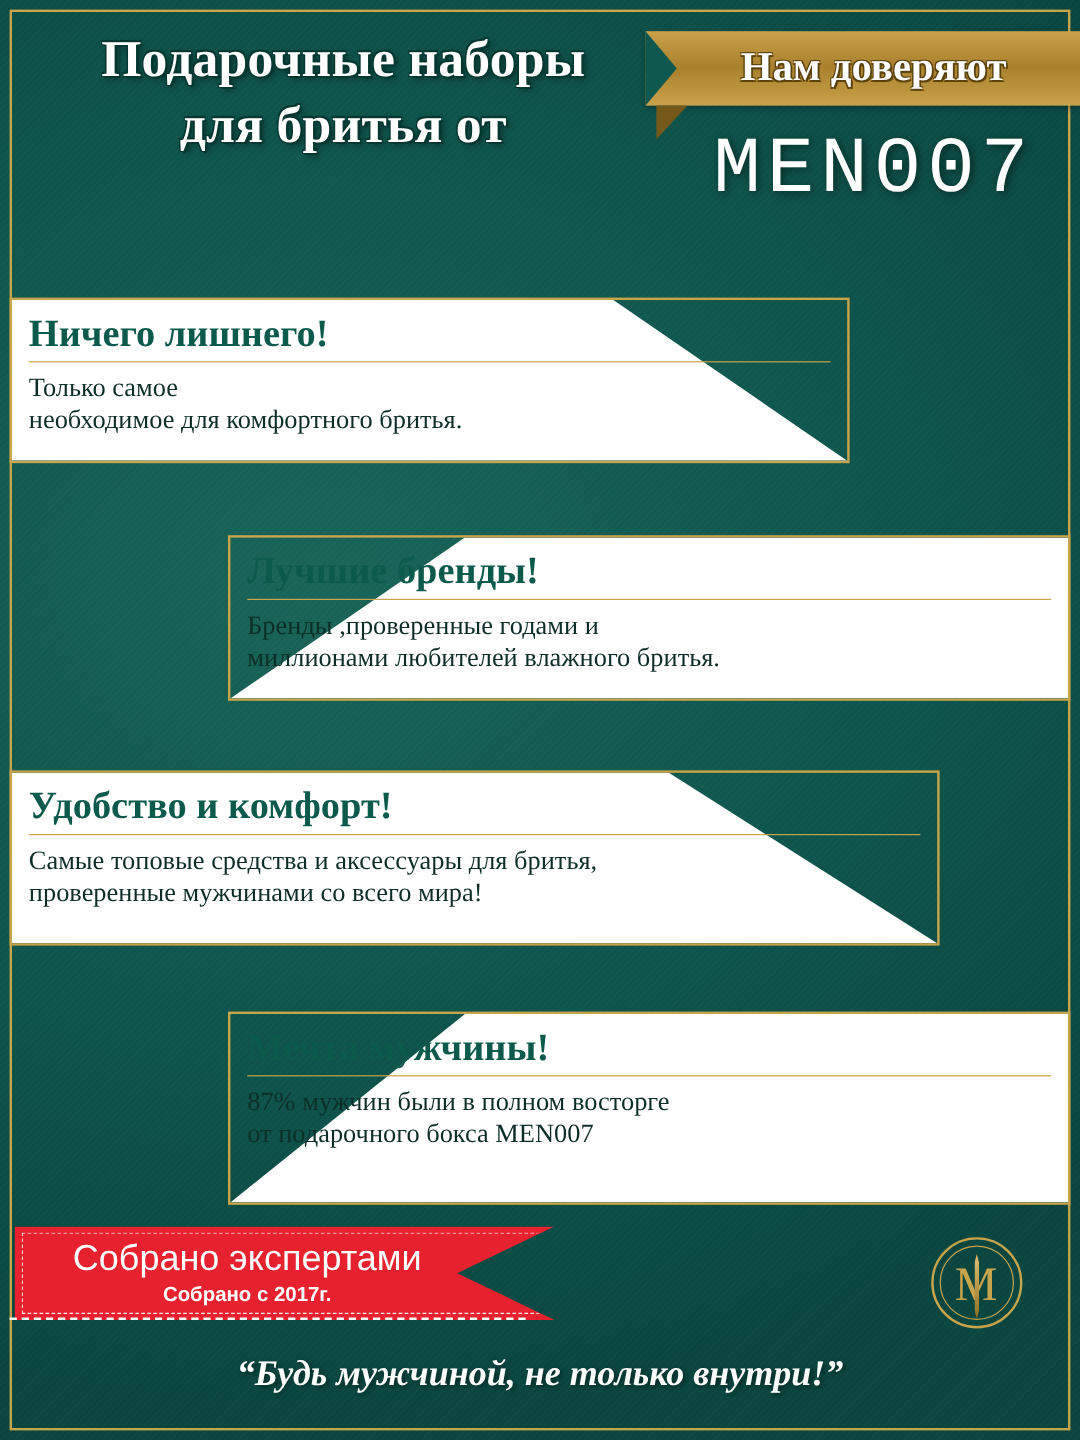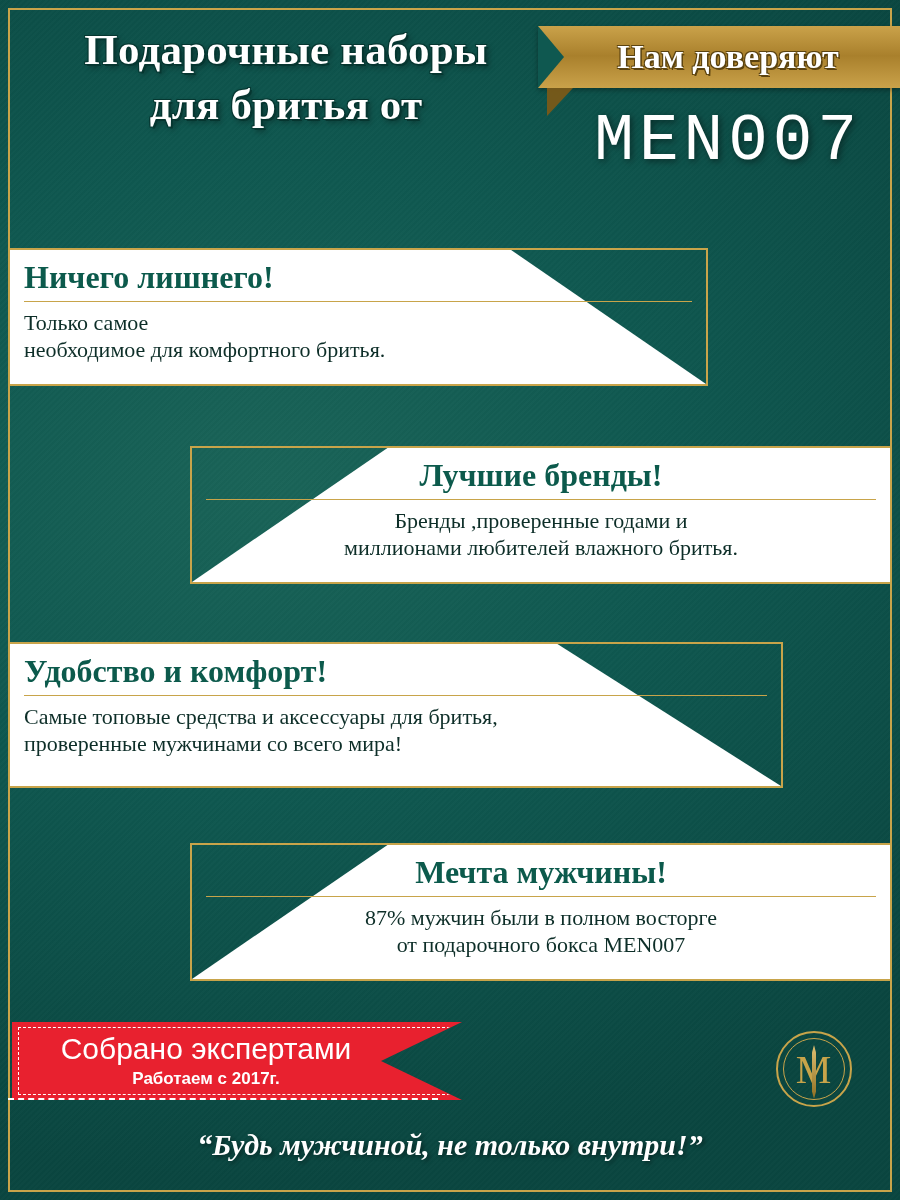--- a/index.html
+++ b/index.html
@@ -191,30 +191,30 @@
     background: #c8a44a;
     margin: 4px 0 8px 0;
   }
   .feature .f-body {
     color: #0d2e28;
     font-family: "Liberation Serif", serif;
     font-size: 22px;
     line-height: 1.22;
   }
   .feature.right .content {
-    text-align: center;
+    text-align: left;
   }
   .feature.left .content {
     text-align: left;
   }
 
   #feature-1 { left: 8px;   top: 248px; width: 700px; height: 138px; }
   #feature-2 { left: 190px; top: 446px; width: 702px; height: 138px; }
   #feature-3 { left: 8px;   top: 642px; width: 775px; height: 146px; }
-  #feature-4 { left: 190px; top: 843px; width: 702px; height: 138px; }
+  #feature-4 { left: 190px; top: 843px; width: 702px; height: 161px; }
 
   #feature-1 .wedge { clip-path: polygon(0 0, 72% 0, 100% 100%, 0 100%); }
   #feature-3 .wedge { clip-path: polygon(0 0, 71% 0, 100% 100%, 0 100%); }
   #feature-2 .wedge { clip-path: polygon(0 100%, 28% 0, 100% 0, 100% 100%); }
   #feature-4 .wedge { clip-path: polygon(0 100%, 28% 0, 100% 0, 100% 100%); }
 
   
   .ribbon-expert {
     position: absolute;
     left: 12px;
@@ -399,21 +399,21 @@
         <div>87% мужчин были в полном восторге</div>
         <div>от подарочного бокса MEN007</div>
       </div>
     </div>
   </div>
 
   <div class="ribbon-expert">
     <div class="band"></div>
     <div class="band-inner"></div>
     <div class="e-title">Собрано экспертами</div>
-    <div class="e-sub">Работаем с 2017г.</div>
+    <div class="e-sub">Собрано с 2017г.</div>
   </div>
   <div class="dash-line"></div>
 
   <div class="monogram">
     <div class="inner"></div>
     <div class="letter">M</div>
     <div class="blade"></div>
   </div>
 
   <div class="slogan">“Будь мужчиной, не только внутри!”</div>

